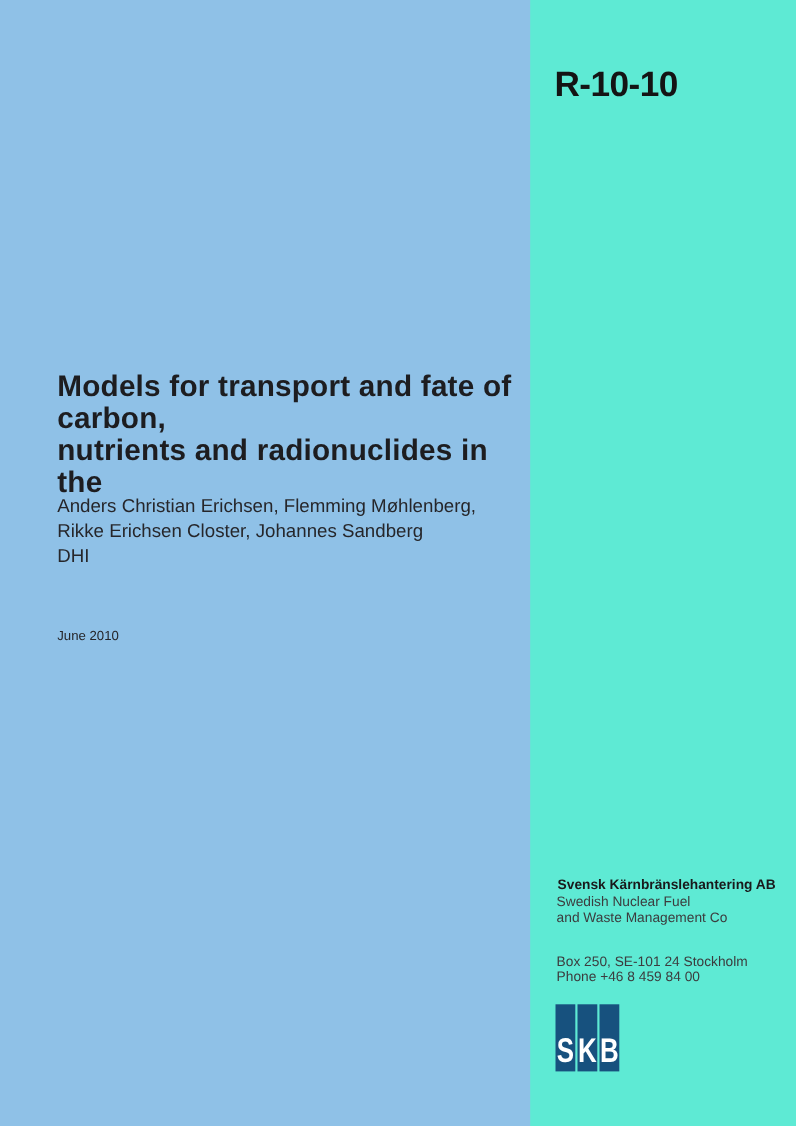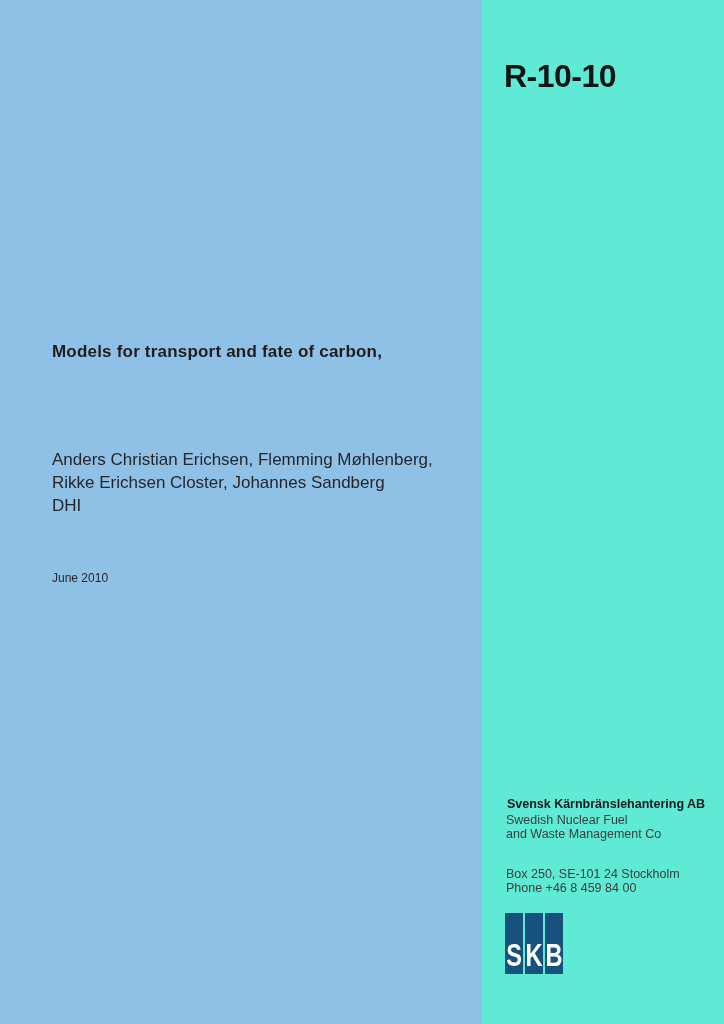--- a/index.html
+++ b/index.html
@@ -31,21 +31,21 @@
     font-weight: bold;
     letter-spacing: -0.5px;
     color: #141414;
     white-space: nowrap;
   }
   .title-block {
     position: absolute;
     left: 52px;
     top: 337px;
     width: 415px;
-    font-size: 17px;
+    font-size: 27px;
     font-weight: bold;
     line-height: 29px;
     color: #1d1d20;
     letter-spacing: 0.2px;
   }
   .authors-block {
     position: absolute;
     left: 52px;
     top: 448px;
     width: 420px;
@@ -108,20 +108,21 @@
 <body>
 
 <div class="page">
 
   <div class="blue-panel"></div>
 
   <div class="report-number">R-10-10</div>
 
   <div class="title-block">
     <div>Models for transport and fate of carbon,</div>
+    <div>nutrients and radionuclides in the</div>
   </div>
 
   <div class="authors-block">
     <div>Anders Christian Erichsen, Flemming Møhlenberg,</div>
     <div>Rikke Erichsen Closter, Johannes Sandberg</div>
     <div>DHI</div>
   </div>
 
   <div class="date-line">June 2010</div>
 

